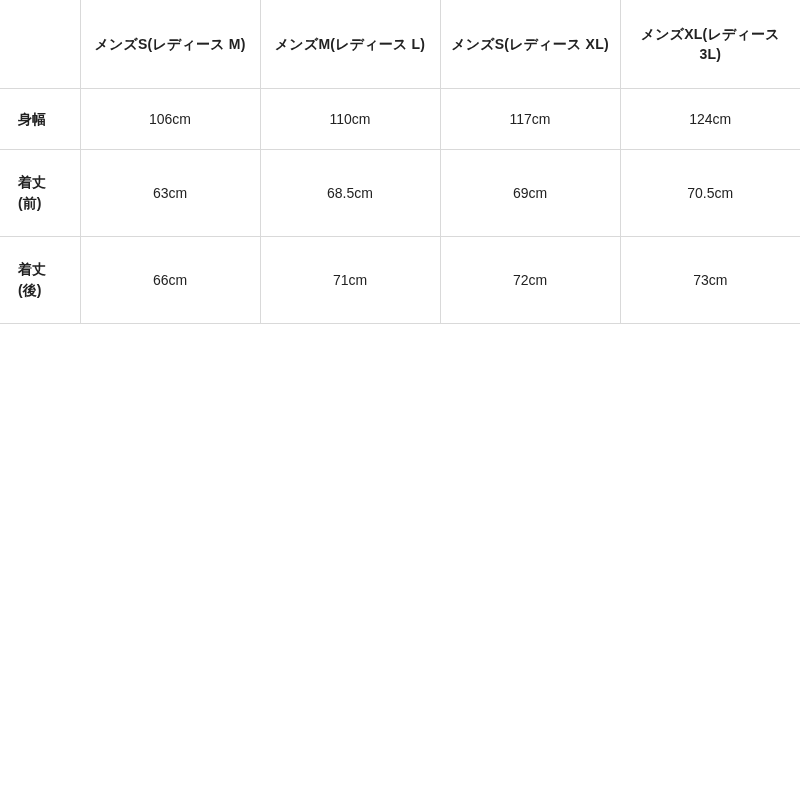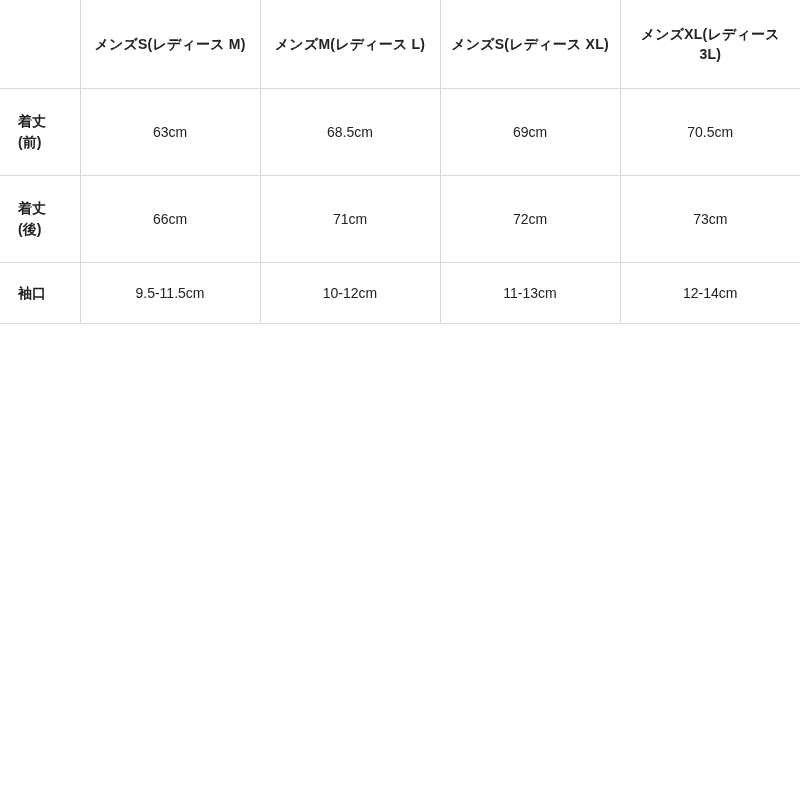--- a/index.html
+++ b/index.html
@@ -106,39 +106,39 @@
 M)</th>
         <th class="col-head">メンズM(レディース
 L)</th>
         <th class="col-head">メンズS(レディース
 XL)</th>
         <th class="col-head">メンズXL(レディース
 3L)</th>
       </tr>
     </thead>
     <tbody>
+      <tr class="r-h1">
+        <th class="row-head">身幅</th>
+        <td class="value">106cm</td>
+        <td class="value">110cm</td>
+        <td class="value">117cm</td>
+        <td class="value">124cm</td>
+      </tr>
       <tr class="r-h2">
         <th class="row-head">着丈
 (前)</th>
         <td class="value">63cm</td>
         <td class="value">68.5cm</td>
         <td class="value">69cm</td>
         <td class="value">70.5cm</td>
       </tr>
       <tr class="r-h2">
         <th class="row-head">着丈
 (後)</th>
         <td class="value">66cm</td>
         <td class="value">71cm</td>
         <td class="value">72cm</td>
         <td class="value">73cm</td>
       </tr>
-      <tr class="r-h1">
-        <th class="row-head">袖口</th>
-        <td class="value">9.5-11.5cm</td>
-        <td class="value">10-12cm</td>
-        <td class="value">11-13cm</td>
-        <td class="value">12-14cm</td>
-      </tr>
     </tbody>
   </table>
   <div class="blank-area"></div>
 </div>
 
 </body></html>

